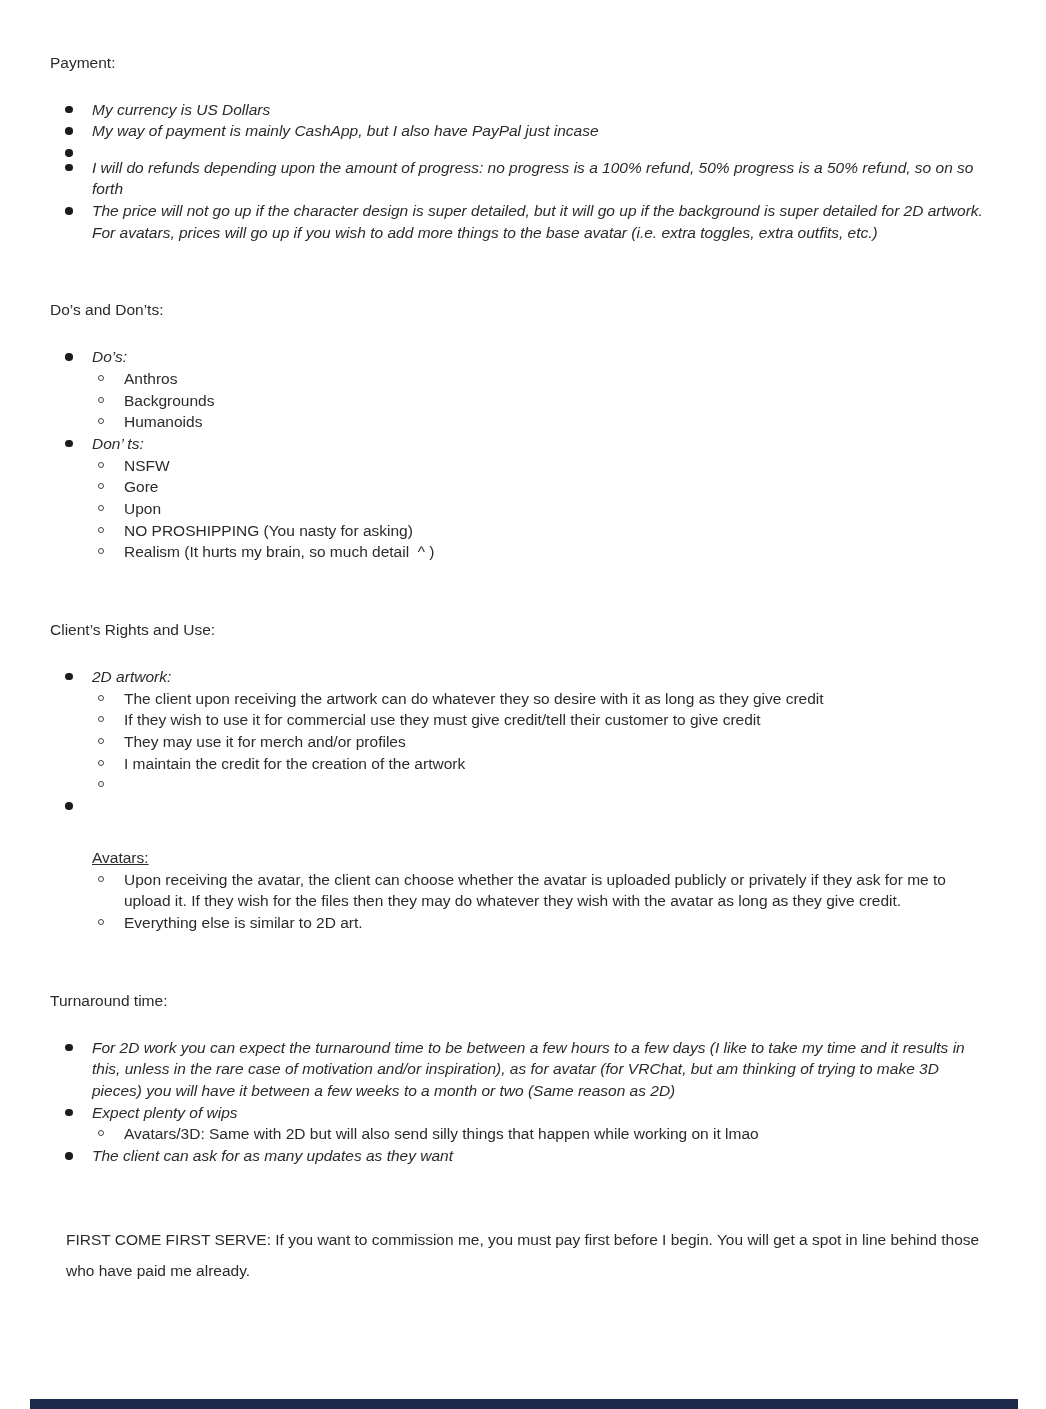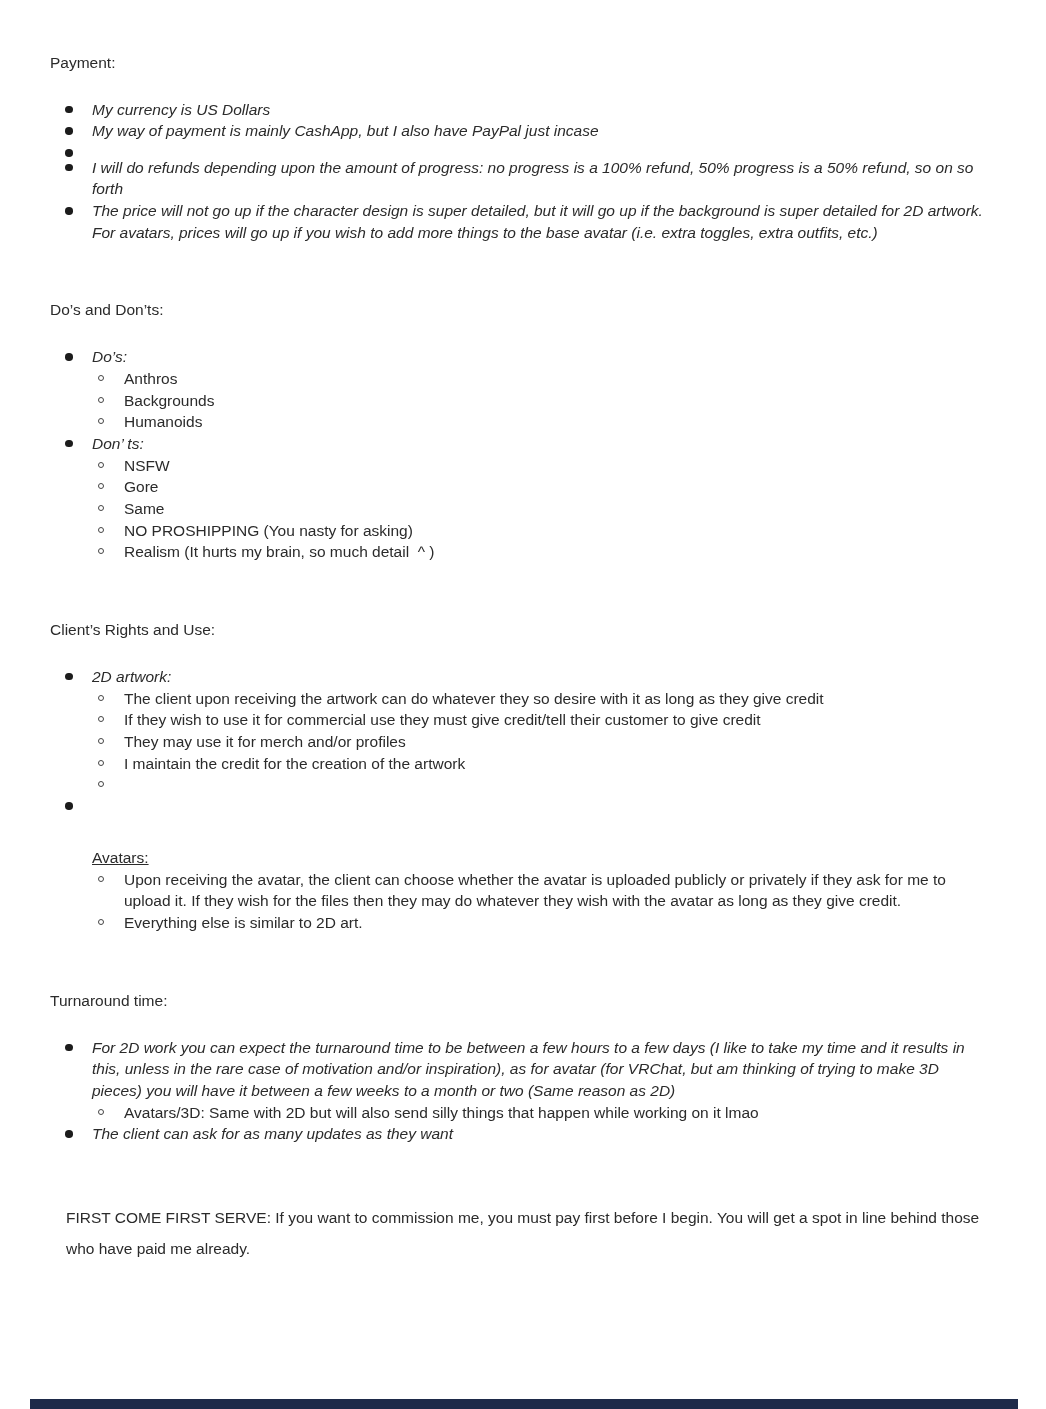--- a/index.html
+++ b/index.html
@@ -136,21 +136,21 @@
       <div class="li l2">
           <span class="marker">
             <i class="circle"></i>
           </span>
           <span class="text">Gore</span>
         </div>
       <div class="li l2">
           <span class="marker">
             <i class="circle"></i>
           </span>
-          <span class="text">Same</span>
+          <span class="text">Upon</span>
         </div>
       <div class="li l2">
           <span class="marker">
             <i class="circle"></i>
           </span>
           <span class="text">NO PROSHIPPING (You nasty for asking)</span>
         </div>
       <div class="li l2">
           <span class="marker">
             <i class="circle"></i>
@@ -224,20 +224,26 @@
 
   <div class="section">
     <div class="heading">Turnaround time:</div>
     <div class="list">
       <div class="li l1">
           <span class="marker">
             <i class="dot"></i>
           </span>
           <span class="text">For 2D work you can expect the turnaround time to be between a few hours to a few days (I like to take my time and it results in this, unless in the rare case of motivation and/or inspiration), as for avatar (for VRChat, but am thinking of trying to make 3D pieces) you will have it between a few weeks to a month or two (Same reason as 2D)</span>
         </div>
+      <div class="li l1">
+          <span class="marker">
+            <i class="dot"></i>
+          </span>
+          <span class="text">Expect plenty of wips</span>
+        </div>
       <div class="li l2">
           <span class="marker">
             <i class="circle"></i>
           </span>
           <span class="text">Avatars/3D: Same with 2D but will also send silly things that happen while working on it lmao</span>
         </div>
       <div class="li l1">
           <span class="marker">
             <i class="dot"></i>
           </span>

